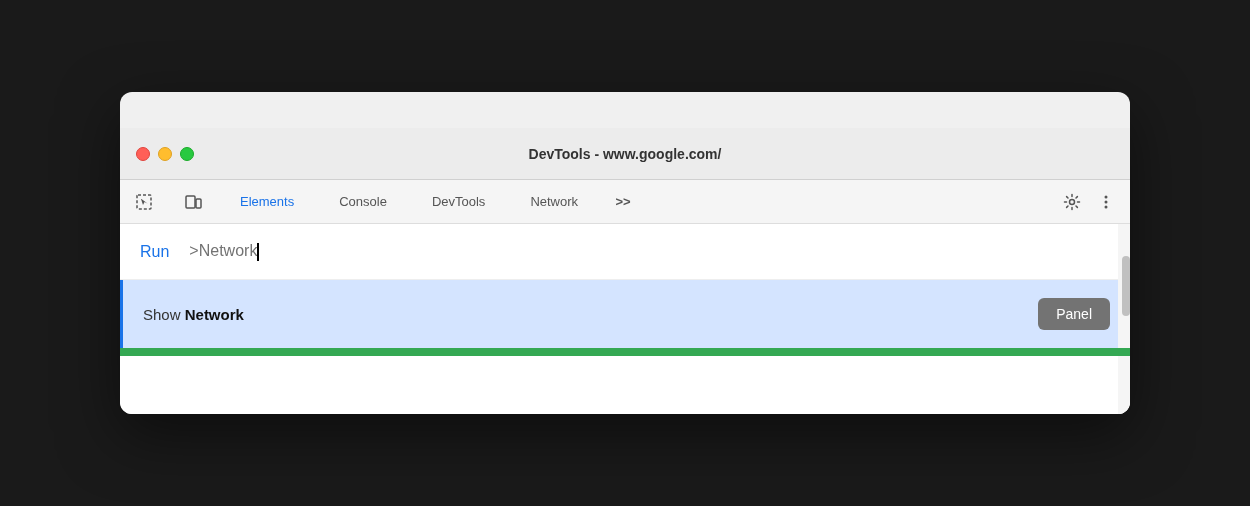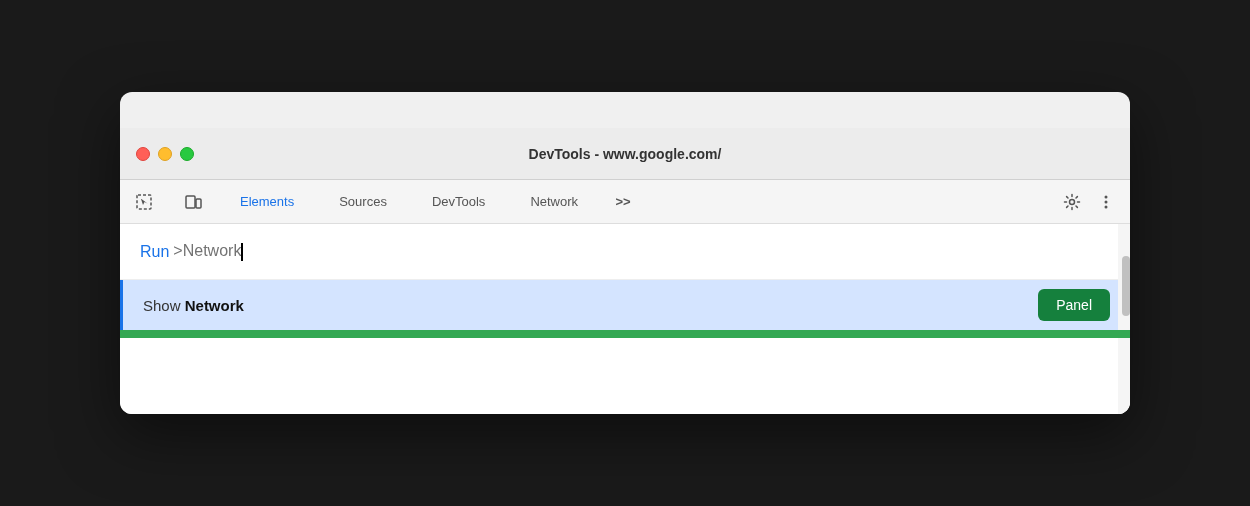--- a/index.html
+++ b/index.html
@@ -148,21 +148,21 @@
       align-items: center;
       padding: 0 20px;
       height: 56px;
       border-bottom: 1px solid #eee;
     }
 
     .run-label {
       font-size: 16px;
       color: #1a73e8;
       font-weight: 400;
-      margin-right: 4px;
+      margin-right: 20px;
     }
 
     .command-text {
       font-size: 16px;
       color: #737373;
       font-weight: 400;
       caret-color: #000;
     }
 
     .cursor {
@@ -178,39 +178,39 @@
     @keyframes blink {
       0%, 100% { opacity: 1; }
       50% { opacity: 0; }
     }
 
     
     .result-row {
       display: flex;
       align-items: center;
       padding: 12px 20px;
-      height: 50px;
+      height: 68px;
       background: #d4e4ff;
       border-left: 3px solid #1a73e8;
       position: relative;
     }
 
     .result-text {
       font-size: 15px;
       color: #333;
       flex: 1;
     }
 
     .result-text strong {
       font-weight: 700;
       color: #111;
     }
 
     .panel-btn {
-      background: #15803d;
+      background: #737373;
       color: white;
       border: none;
       border-radius: 6px;
       padding: 8px 18px;
       font-size: 14px;
       font-weight: 500;
       cursor: pointer;
       white-space: nowrap;
     }
 
@@ -273,21 +273,21 @@
     </div>
 
     <div class="tabbar-icon" title="Toggle device toolbar">
       <svg viewBox="0 0 18 18" fill="none" stroke="currentColor" stroke-width="1.5">
         <rect x="2" y="3" width="9" height="12" rx="1"></rect>
         <rect x="12" y="6" width="5" height="9" rx="1"></rect>
       </svg>
     </div>
 
     <div class="tab active">Elements</div>
-    <div class="tab">Sources</div>
+    <div class="tab">Console</div>
     <div class="tab">DevTools</div>
     <div class="tab">Network</div>
 
     <div class="more-btn">&gt;&gt;</div>
 
     <div class="tab-spacer"></div>
 
     <div class="tabbar-right">
       <div class="icon-btn" title="Settings">
         <svg width="18" height="18" viewBox="0 0 18 18" fill="none" stroke="currentColor" stroke-width="1.5">

